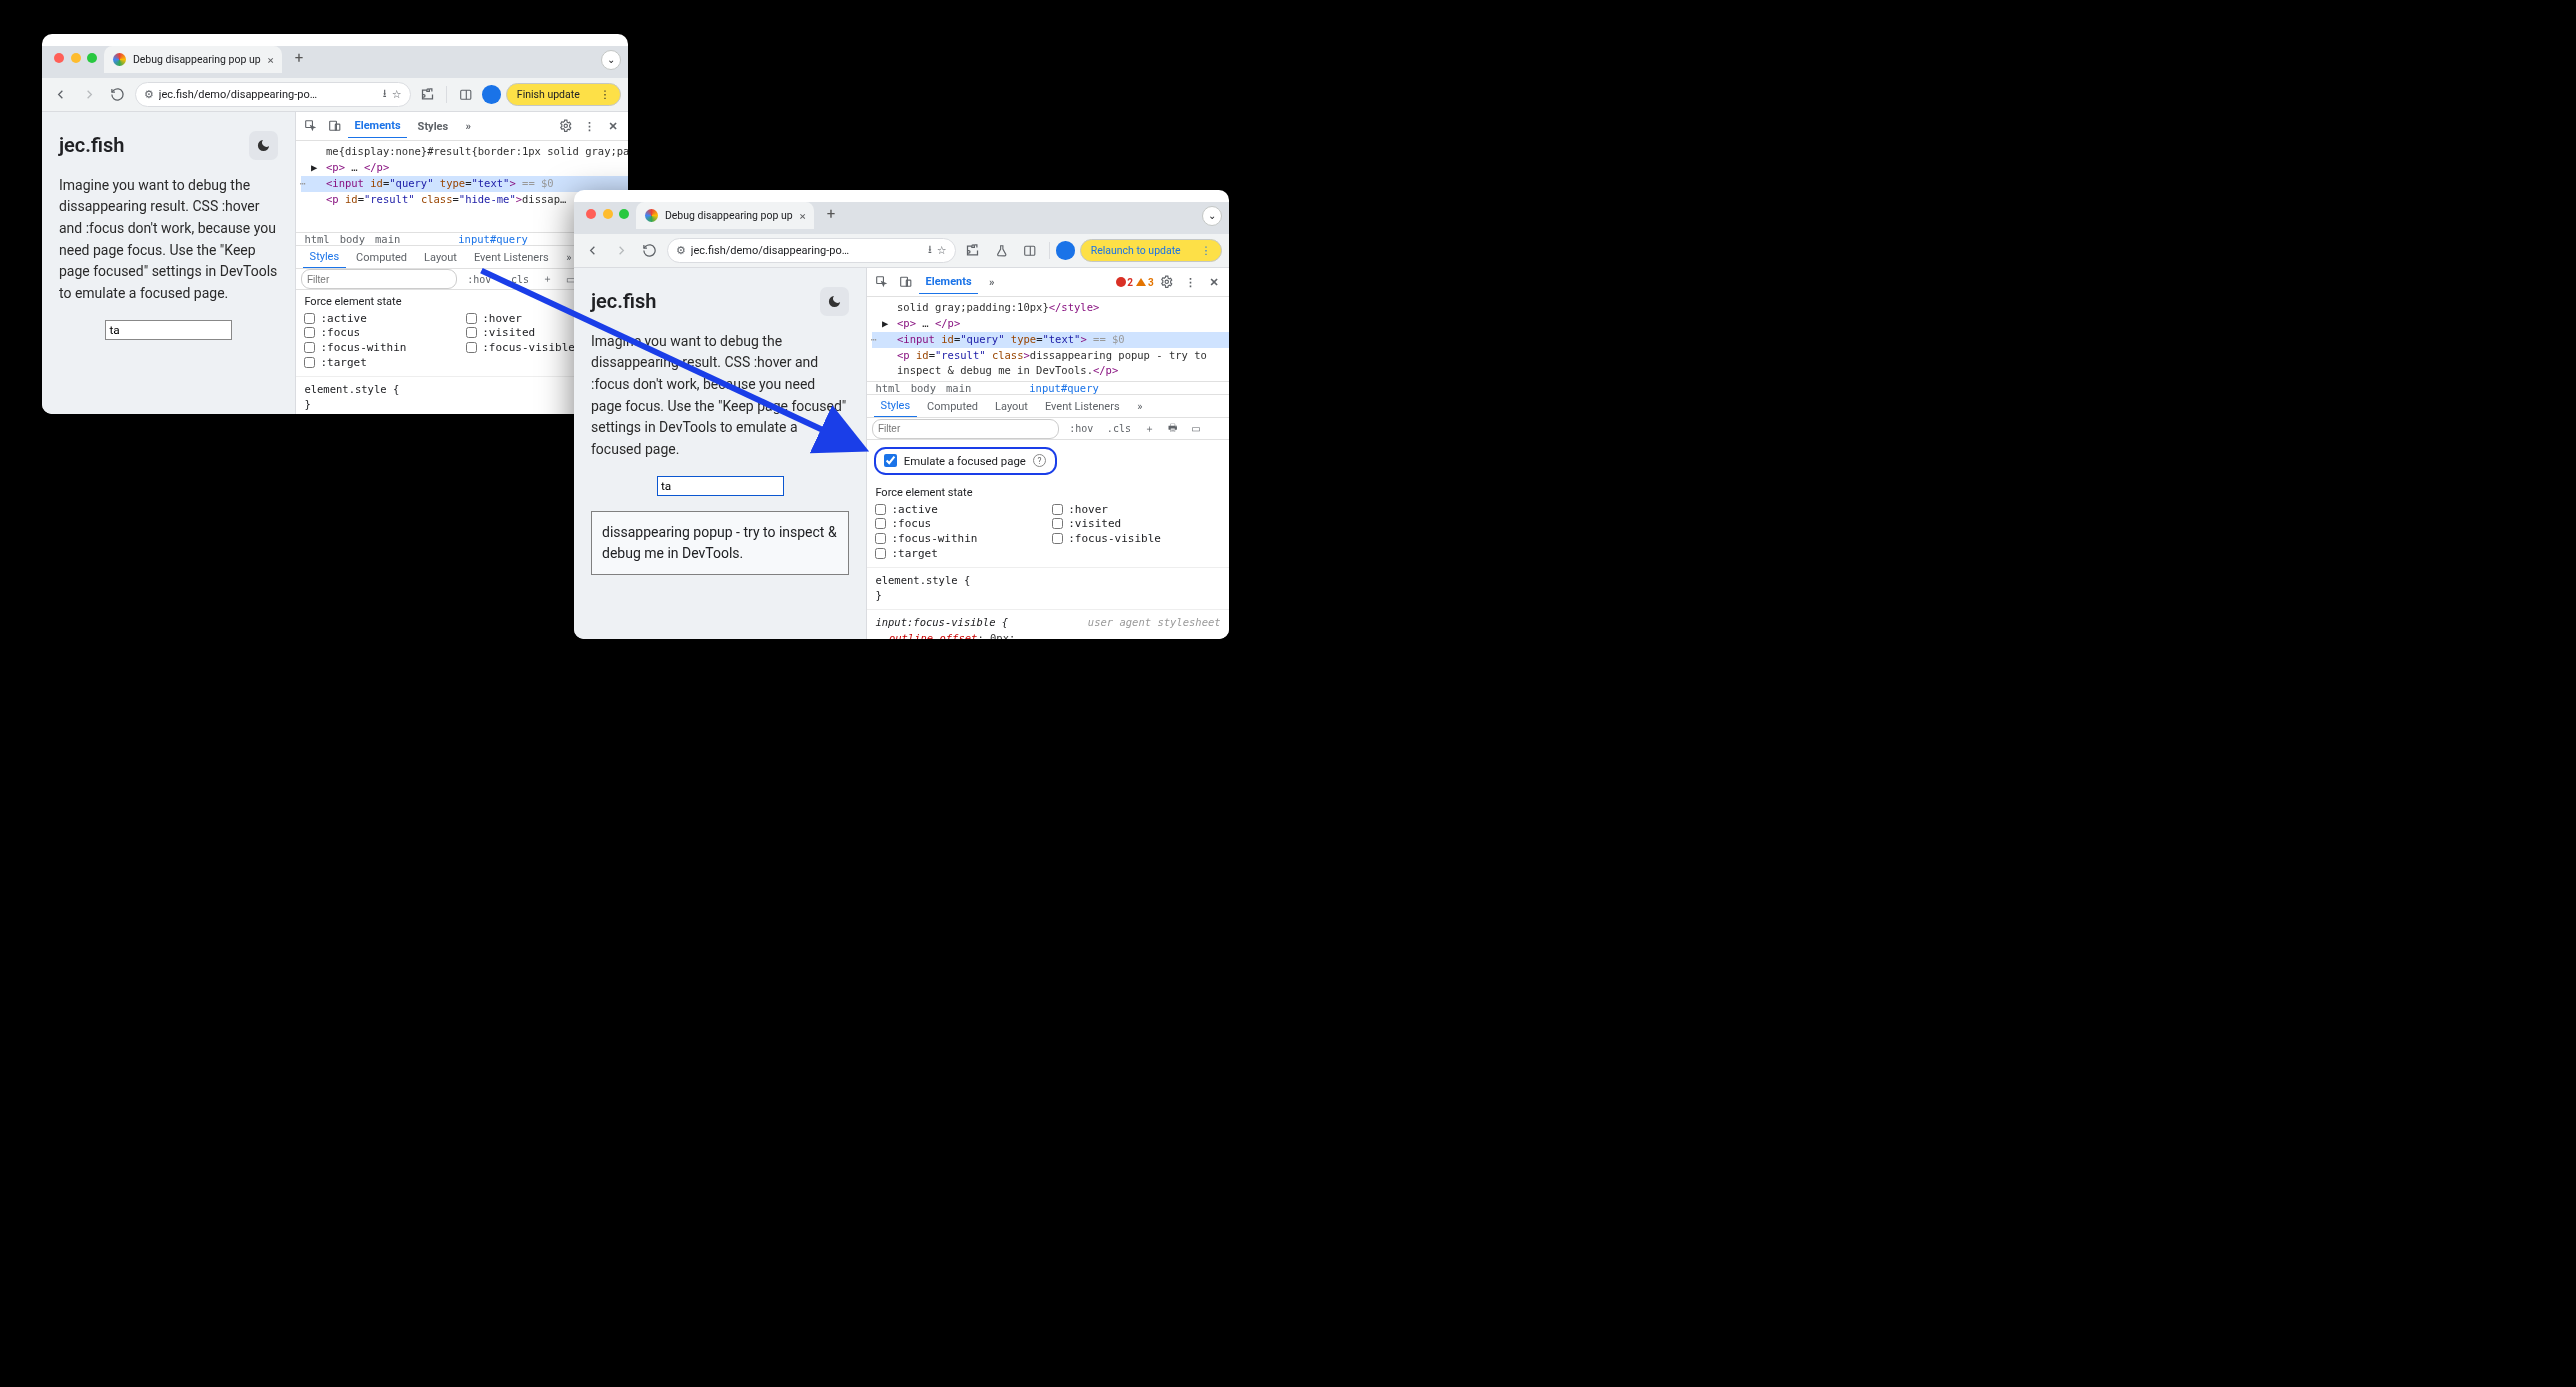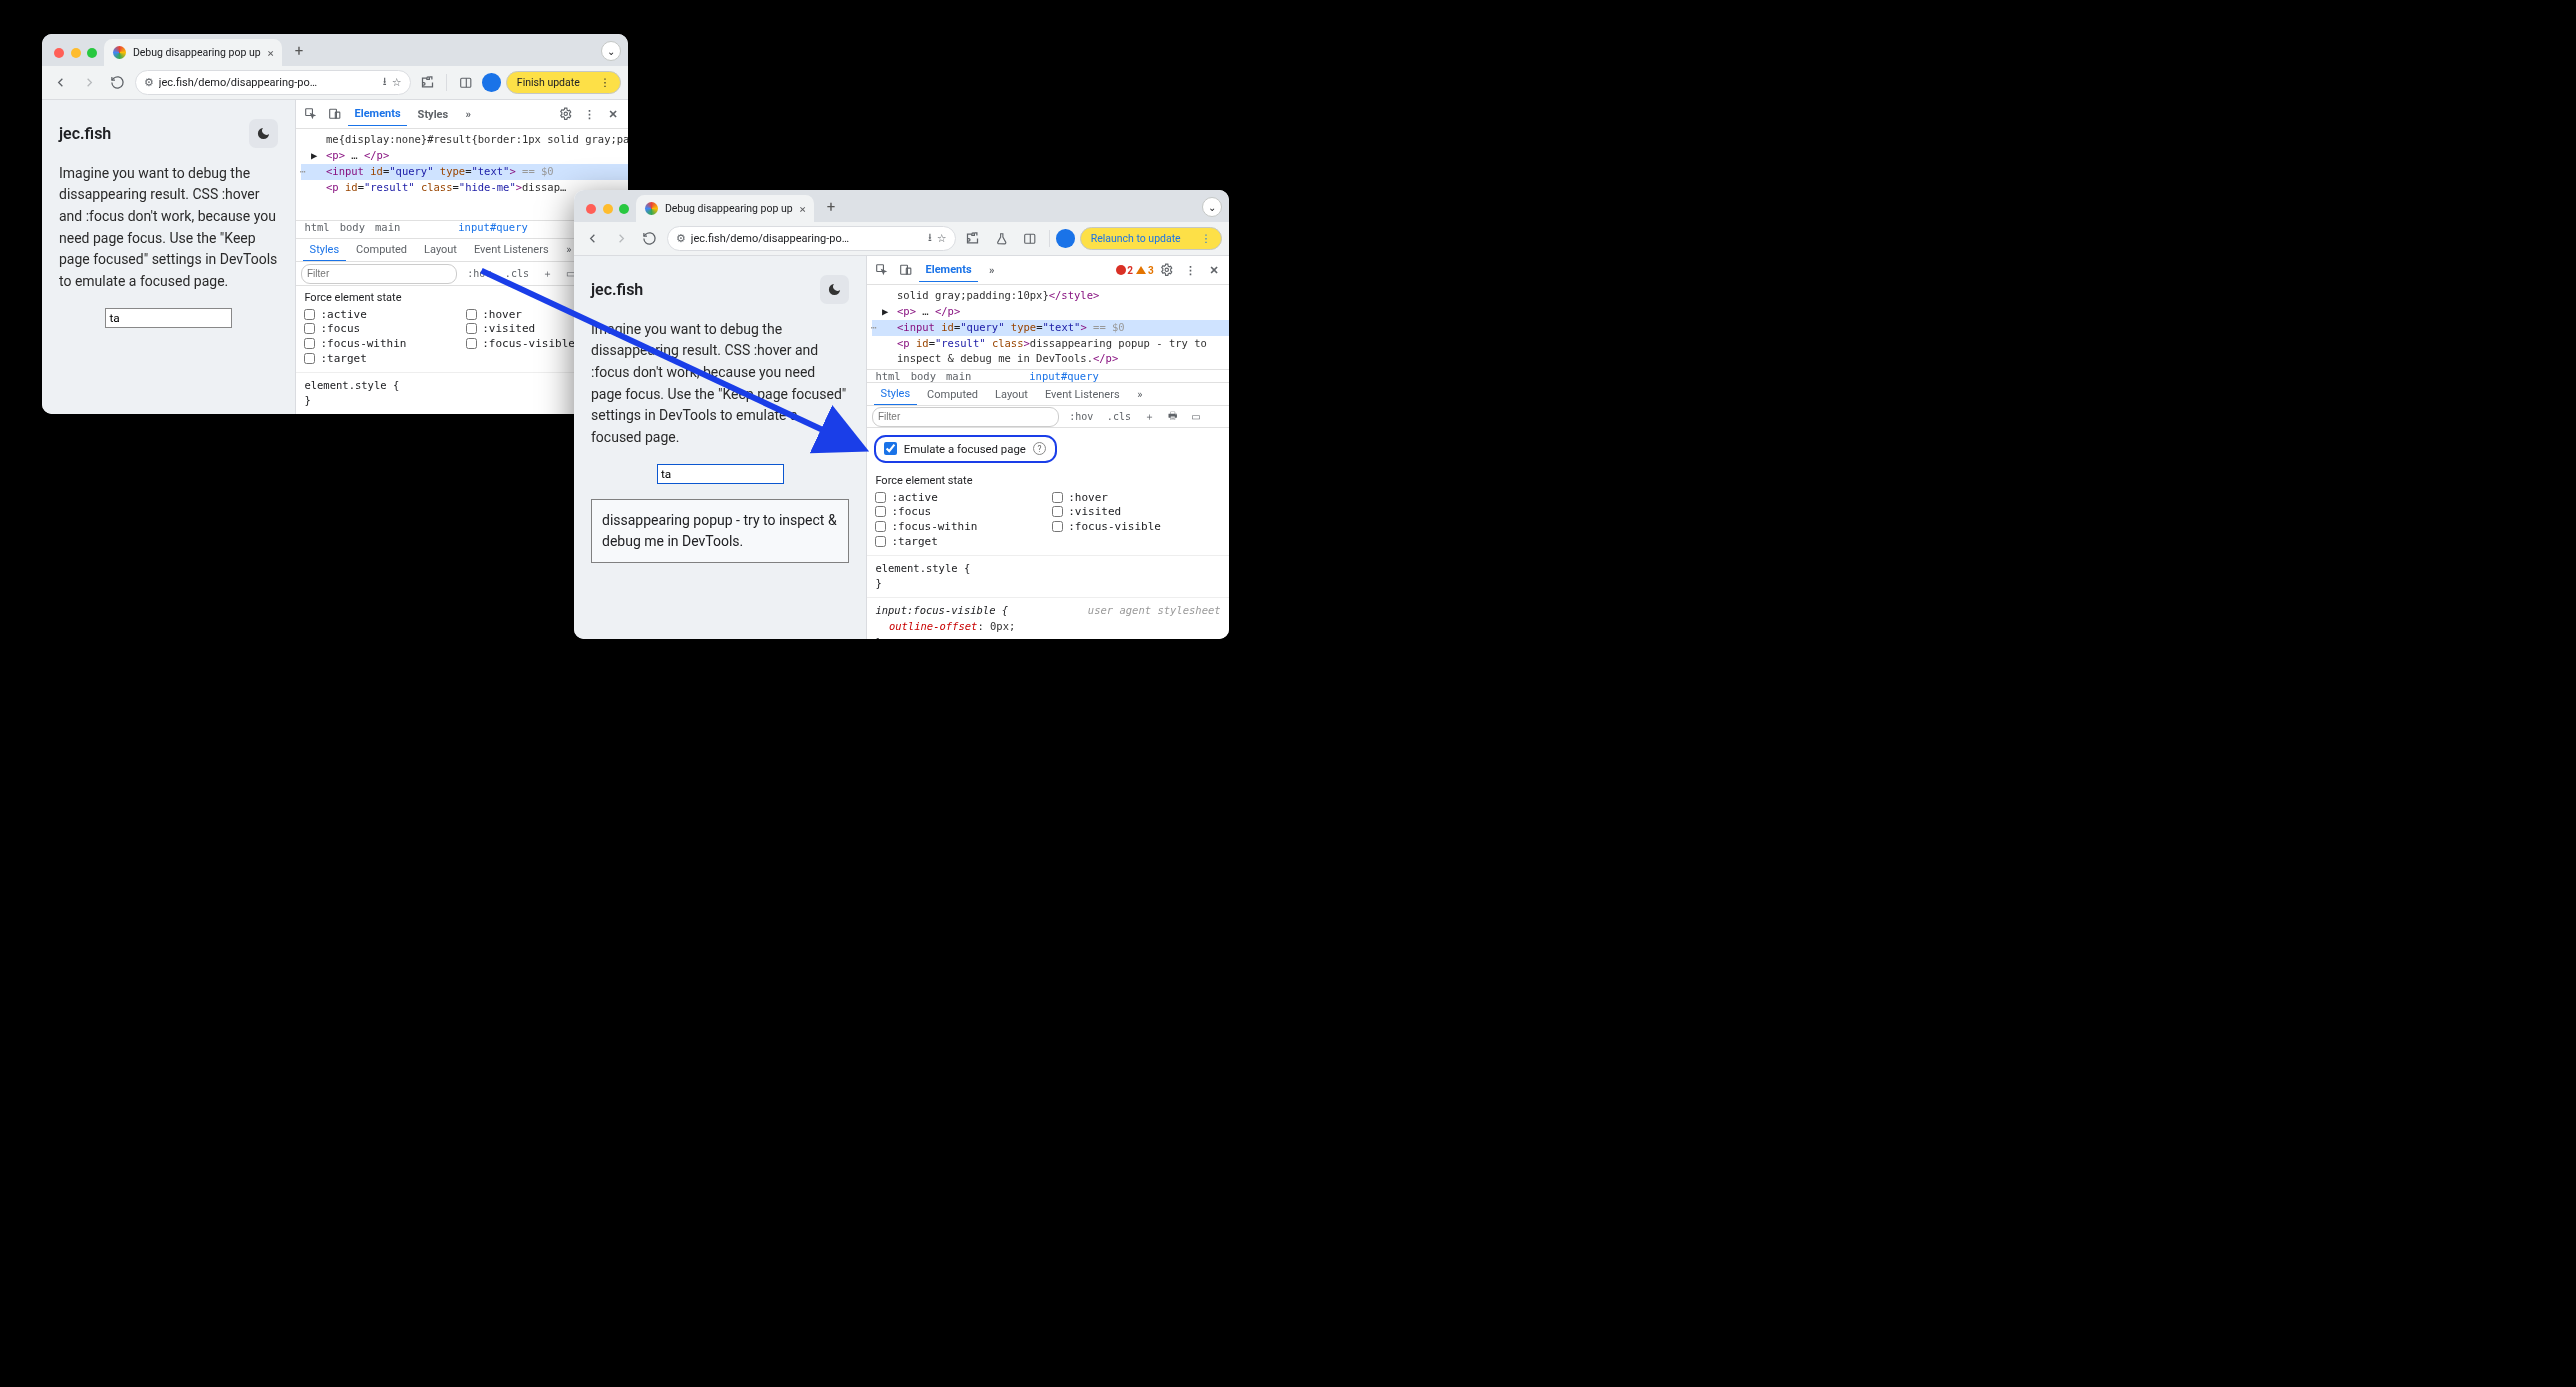--- a/index.html
+++ b/index.html
@@ -20,21 +20,21 @@
     background: #fff;
     border-radius: 10px;
     box-shadow: 0 8.4px 34px rgba(0,0,0,.5);
     overflow: hidden;
     display: flex;
     flex-direction: column;
   }
   .win-a { left: 42px;  top: 34px;  width: 586px; height: 380px; }
   .win-b { left: 574px; top: 190px; width: 655px; height: 449px; }
 
-  .tabbar { height: 32px; background: #dde1e6; display: flex; align-items: flex-end; padding: 0 6.8px; }
+  .tabbar { height: 32px; background: #dde1e6; display: flex; padding: 0 6.8px; margin-top: 12px; }
   .traffic { display: flex; gap: 6.8px; align-items: center; padding: 0 6.8px 8.4px 5px; }
   .dot { width: 10px; height: 10px; border-radius: 50%; }
   .dot.r { background: #ff5f57; } .dot.y { background: #febc2e; } .dot.g { background: #28c840; }
   .tab {
     background: #f1f3f4; height: 27px; border-radius: 8.4px 8.4px 0 0;
     display: flex; align-items: center; gap: 6.8px; padding: 0 8.4px; font-size: 10.5px;
     max-width: 186px;
   }
   .tab .favicon { width: 13.5px; height: 13.5px; border-radius: 50%; background: conic-gradient(#ea4335,#fbbc05,#34a853,#4285f4,#ea4335); flex: 0 0 auto; }
   .tab .title { overflow: hidden; text-overflow: ellipsis; white-space: nowrap; }
@@ -53,21 +53,21 @@
   .update-btn{height:23.6px;padding:0 10px;border:0.8px solid #c4c7c5;border-radius:11.8px;background:#fde047;font-size:10.5px;display:flex;align-items:center;gap:20px;}
   .update-btn.blue{color:#1a73e8;}
   .sep{width:0.8px;height:17px;background:#dadce0;margin:0 1.7px;}
 
   
   .workspace{flex:1;display:flex;min-height:0;}
   .page{flex:0 0 auto;background:#eef1f4;padding:18.6px 17px;display:flex;flex-direction:column;gap:15px;}
   .win-a .page{width:253px;}
   .win-b .page{width:292px;}
   .page-header{display:flex;justify-content:space-between;align-items:center;}
-  .brand{font-weight:600;font-size:16px;}
+  .brand{font-weight:600;font-size:20px;}
   .dark-toggle{width:29px;height:29px;border-radius:6.8px;background:#e2e5ea;display:flex;align-items:center;justify-content:center;}
   .moon{width:15px;height:15px;}
   .para{font-size:14px;line-height:1.55;color:#2a2a2a;}
   .query-input{width:127px;height:20px;border:0.8px solid #888;padding:0 3.4px;font-family:inherit;font-size:11.8px;background:#fff;}
   .win-b .query-input{border:1.7px solid #0b57d0;outline:none;}
   .result-box{border:0.8px solid #808080;background:#f7f9fb;padding:10px;font-size:14px;line-height:1.5;}
 
   
   .devtools{flex:1;display:flex;flex-direction:column;border-left:0.8px solid #dadce0;background:#fff;min-width:0;}
   .dt-tabs{height:29px;display:flex;align-items:center;gap:3.4px;border-bottom:0.8px solid #e0e0e0;padding:8px 5px;font-size:11px;font-weight:bold;}

